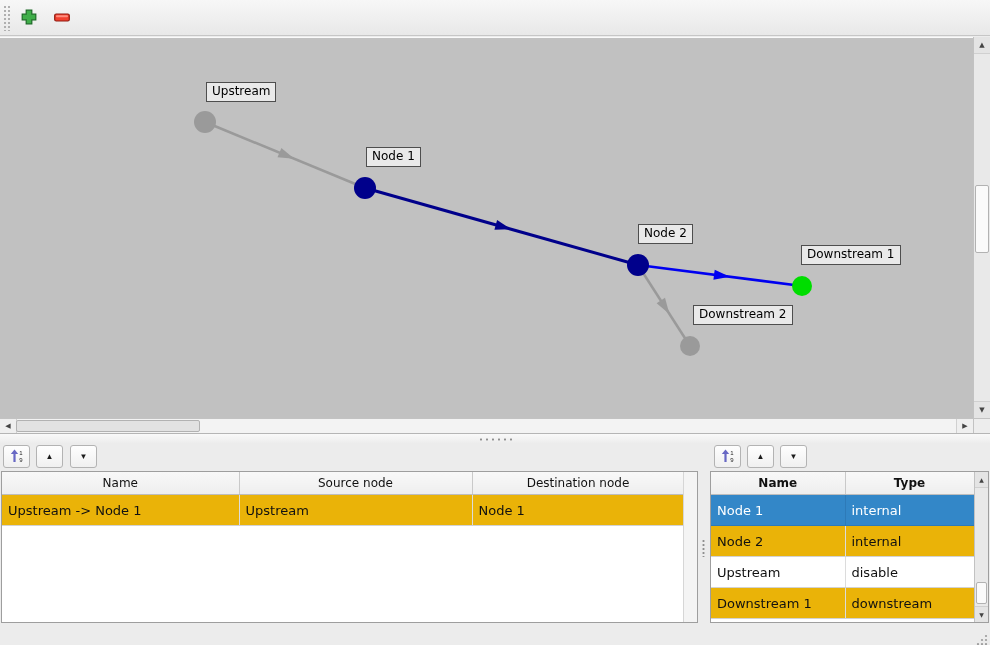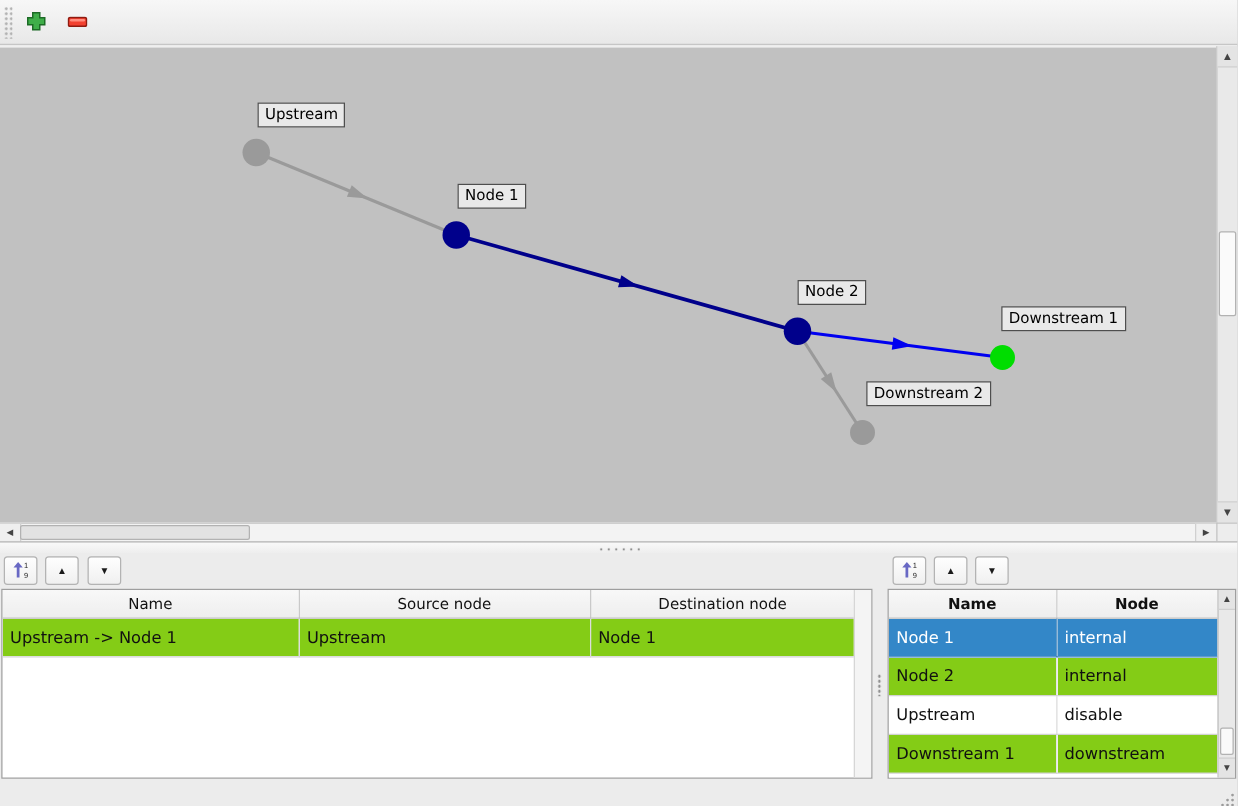--- a/index.html
+++ b/index.html
@@ -90,21 +90,21 @@
     background:linear-gradient(#f8f8f8,#eeeeee);
     border-right:1px solid #c9c9c9;border-bottom:1px solid #bdbdbd;
     overflow:hidden;white-space:nowrap;
   }
   .tframe.right .grid th{font-weight:bold;}
   .grid td{
     height:30px;padding:0 0 0 6px;background:#fff;
     border-right:1px solid #dcdcdc;border-bottom:1px solid #d2d2d2;
     white-space:nowrap;overflow:hidden;
   }
-  .grid tr.alt td{background:#84cc16;}
+  .grid tr.alt td{background:#eab308;}
   .grid tr.selected td{background:#3387c8;color:#fff;border-right-color:#2d7ab8;border-bottom-color:#2d7ab8;}
   .grid tr.stub td{height:6px;border:none;background:#fff;padding:0;}
 
   .gutter{position:absolute;right:0;top:0;bottom:0;width:13px;background:#f4f4f4;border-left:1px solid #d6d6d6;}
 
   .tscroll{position:absolute;right:0;top:0;bottom:0;width:14px;background:#e9e9e9;border-left:1px solid #c2c2c2;box-sizing:border-box;}
   .tscroll .sb-btn{position:absolute;left:0;right:0;height:15px;display:flex;align-items:center;justify-content:center;font-size:6px;color:#444;background:#e4e4e4;}
   .tscroll .sb-up{top:0;border-bottom:1px solid #d0d0d0;}
   .tscroll .sb-down{bottom:0;border-top:1px solid #d0d0d0;}
   .tscroll .sb-thumb{position:absolute;left:1px;right:1px;top:110px;height:22px;background:#fafafa;border:1px solid #b2b2b2;border-radius:2px;box-sizing:border-box;}
@@ -250,21 +250,21 @@
 
     <div class="tframe right">
       <table class="grid" id="nodes-table">
         <colgroup>
             <col style="width:134px">
             <col style="width:129px">
           </colgroup>
         <thead>
           <tr>
             <th>Name</th>
-            <th>Node</th>
+            <th>Type</th>
           </tr>
         </thead>
         <tbody>
           <tr class="selected">
             <td>Node 1</td>
             <td>internal</td>
           </tr>
           <tr class="alt">
             <td>Node 2</td>
             <td>internal</td>

